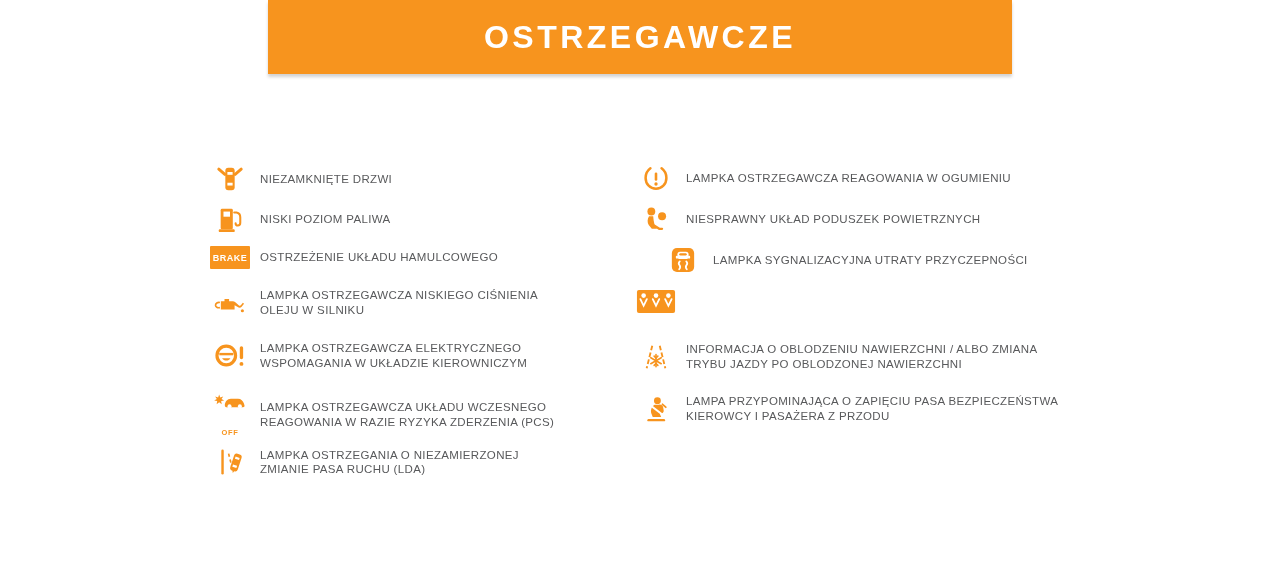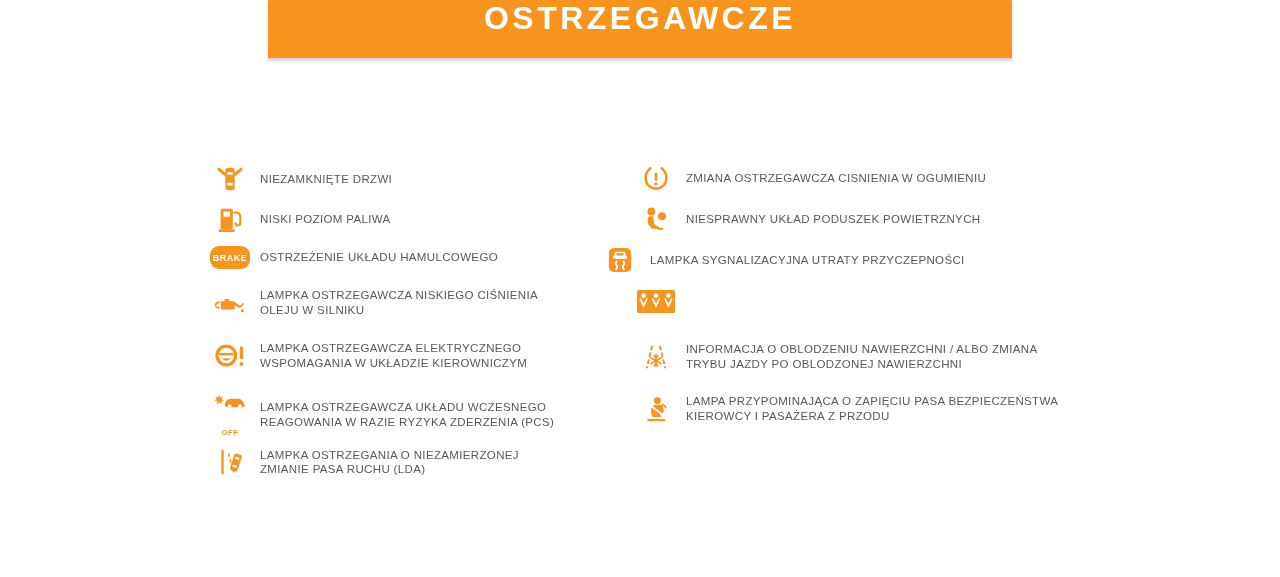--- a/index.html
+++ b/index.html
@@ -1,37 +1,37 @@
 <!DOCTYPE html>
 <html><head>
 <meta charset="utf-8">
 <style>
   html,body { margin:0; padding:0; background:#ffffff; }
   .page {
     position:relative; width:1280px; height:577px; background:#ffffff;
     font-family:"Liberation Sans", sans-serif; overflow:hidden;
   }
   .banner {
-    position:absolute; left:268px; top:0; width:744px; height:58px;
-    background:#F7941E; display:flex; align-items:flex-start; justify-content:center;
+    position:absolute; left:268px; top:0; width:744px; height:74px;
+    background:#F7941E; display:flex; align-items:center; justify-content:center;
     box-shadow:0 3px 3px rgba(0,0,0,0.18);
   }
   .banner-title {
     color:#ffffff; font-size:32px; font-weight:bold; letter-spacing:3.5px; margin:0;
   }
   .row { position:absolute; display:flex; align-items:center; gap:10px; }
   .icon-box { width:40px; min-width:40px; display:flex; align-items:center; justify-content:center; flex-direction:column; }
   .label {
     color:#58595B; font-weight:normal; font-size:11.5px; line-height:14.5px;
     letter-spacing:0.35px; white-space:pre-line;
   }
   .brake-badge {
     width:40px; height:23px; background:#F7941E; color:#ffffff;
     display:flex; align-items:center; justify-content:center;
-    font-size:9px; font-weight:bold; letter-spacing:0.5px; border-radius:9px;
+    font-size:9px; font-weight:bold; letter-spacing:0.5px; border-radius:1px;
   }
   .off-text { font-size:7.5px; font-weight:bold; color:#F7941E; letter-spacing:0.6px; line-height:8px; margin-top:18px; }
   svg { display:block; }
 </style>
 </head>
 <body>
 
 <div class="page">
 
   <div class="banner">
@@ -127,36 +127,36 @@
   </div>
 
   <div class="row" style="left:636px;top:165px;width:480px">
     <span class="icon-box">
       <svg width="28" height="26" viewBox="0 0 30 28">
         <path d="M9,3.5 C5.5,6 3.8,10.5 3.8,14 C3.8,20.8 8.8,25.5 15,25.5 C21.2,25.5 26.2,20.8 26.2,14 C26.2,10.5 24.5,6 21,3.5" fill="none" stroke="#F7941E" stroke-width="2.7" stroke-linecap="round"></path>
         <rect x="13.6" y="8" width="2.8" height="9" rx="1.4" fill="#F7941E"></rect>
         <circle cx="15" cy="20.5" r="1.8" fill="#F7941E"></circle>
       </svg>
     </span>
-    <div class="label">ZMIANA OSTRZEGAWCZA CISNIENIA W OGUMIENIU</div>
+    <div class="label">LAMPKA OSTRZEGAWCZA REAGOWANIA W OGUMIENIU</div>
   </div>
 
   <div class="row" style="left:636px;top:205px;width:480px">
     <span class="icon-box">
       <svg width="28" height="28" viewBox="0 0 30 30">
         <circle cx="10" cy="7" r="4.2" fill="#F7941E"></circle>
         <path d="M7.5,12 C5.6,15 5.6,18.5 7.2,21.5 L10.5,25.5 H16 L13.5,21.5 L12.5,16.5 L12,12 Z" fill="#F7941E"></path>
         <path d="M13,22 l5.5,3.5 h3" fill="none" stroke="#F7941E" stroke-width="2.4" stroke-linecap="round"></path>
         <circle cx="21.5" cy="12" r="4.3" fill="#F7941E"></circle>
       </svg>
     </span>
     <div class="label">NIESPRAWNY UKŁAD PODUSZEK POWIETRZNYCH</div>
   </div>
 
-  <div class="row" style="left:600px;top:246px;width:480px">
+  <div class="row" style="left:663px;top:246px;width:480px">
     <span class="icon-box">
       <svg width="26" height="28" viewBox="0 0 28 30">
         <rect x="2" y="2" width="24" height="26" rx="5.5" fill="#F7941E"></rect>
         <rect x="8" y="6" width="12" height="8" rx="2.8" fill="#fff"></rect>
         <rect x="10" y="7.6" width="8" height="2.6" rx="1.3" fill="#F7941E"></rect>
         <rect x="6.3" y="10.5" width="2.4" height="3" rx="1" fill="#fff"></rect>
         <rect x="19.3" y="10.5" width="2.4" height="3" rx="1" fill="#fff"></rect>
         <path d="M10.5,16.5 q-2,2 -0.3,4 t-0.3,4.5" fill="none" stroke="#fff" stroke-width="1.9" stroke-linecap="round"></path>
         <path d="M17.5,16.5 q2,2 0.3,4 t0.3,4.5" fill="none" stroke="#fff" stroke-width="1.9" stroke-linecap="round"></path>
       </svg>

